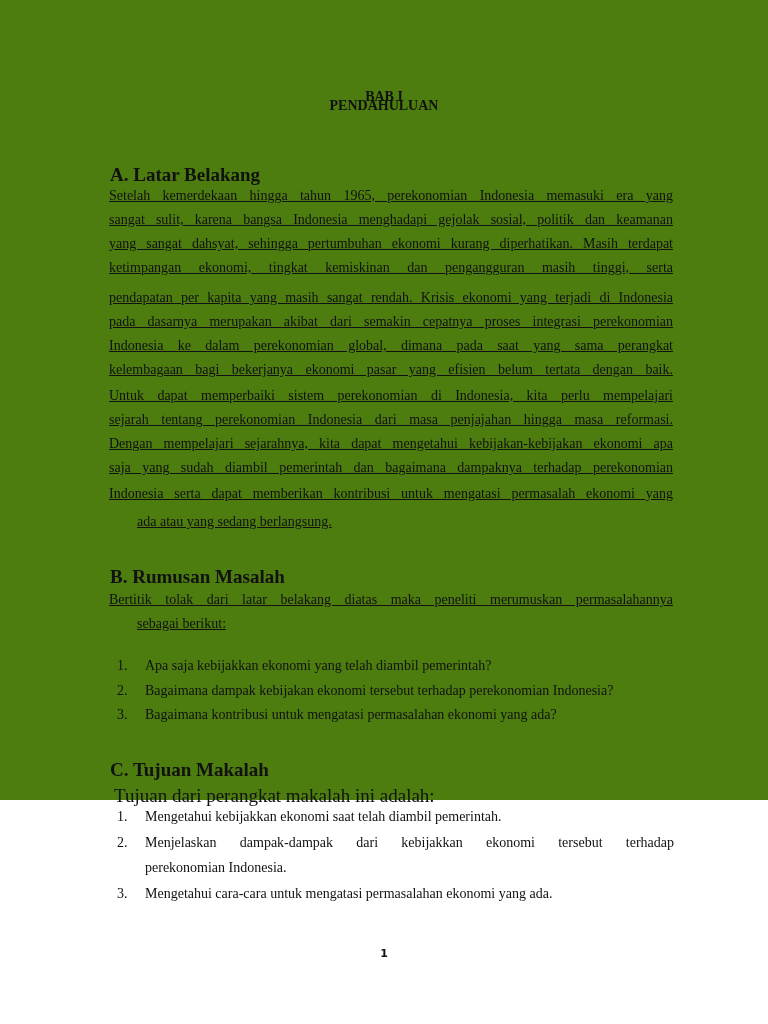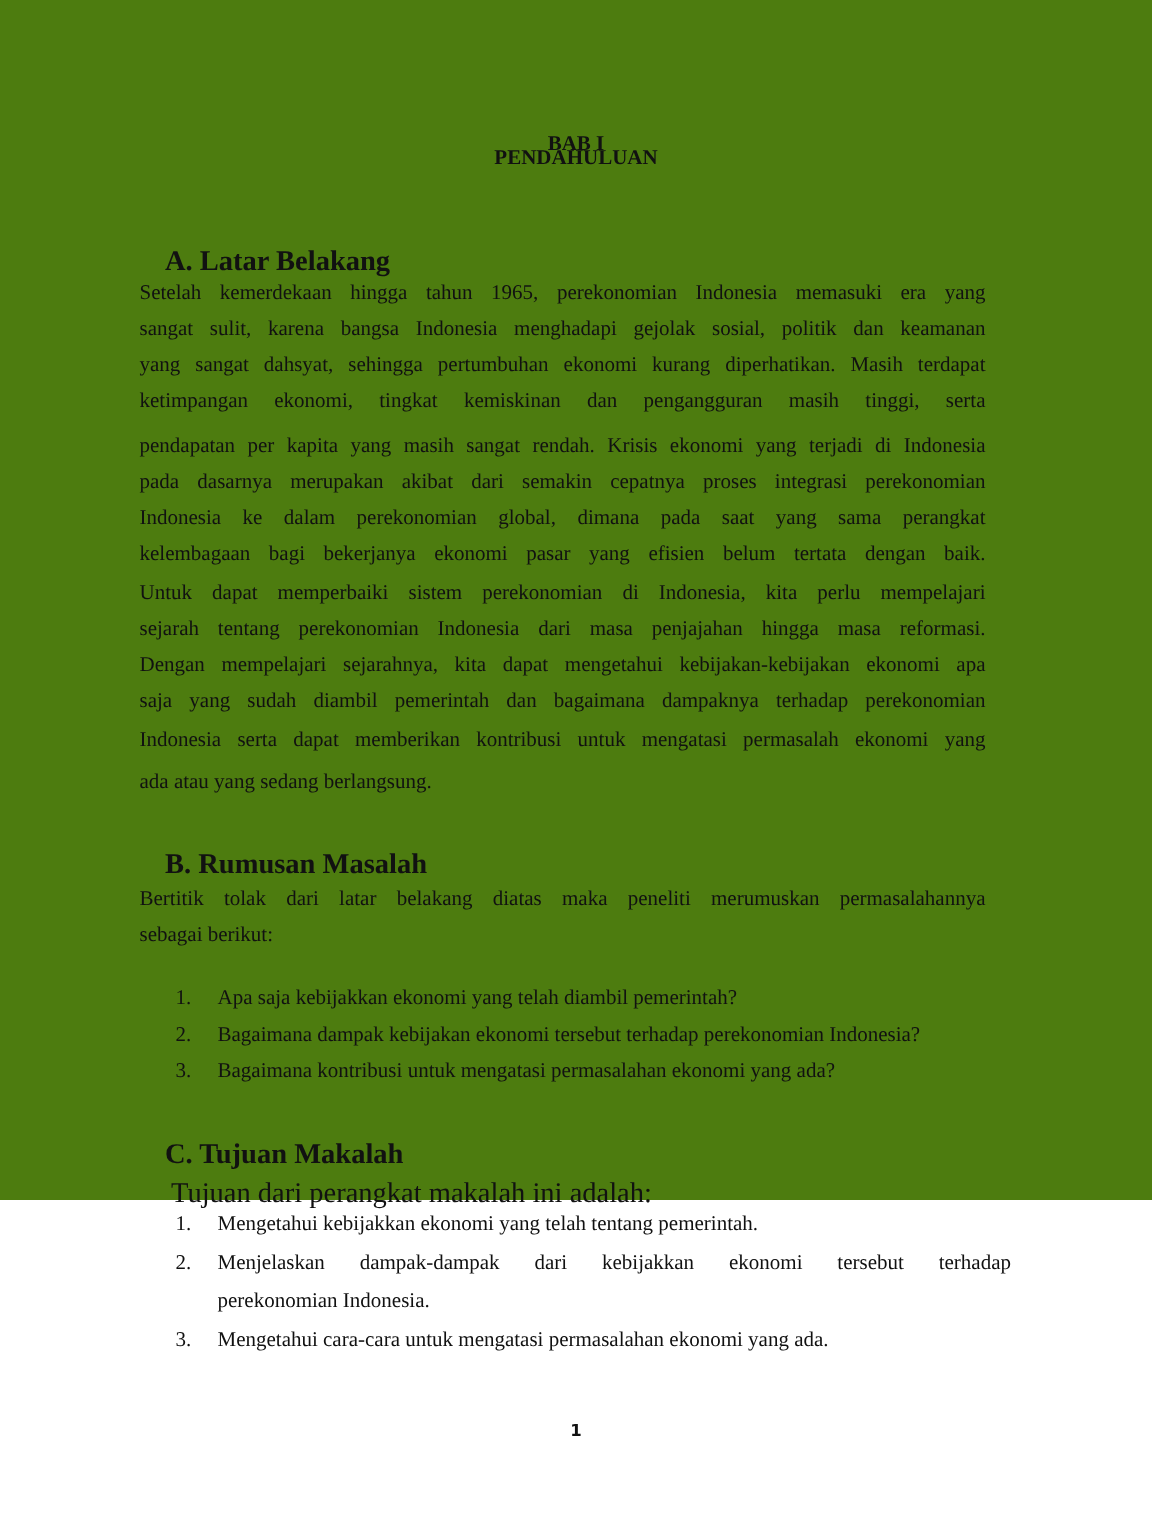--- a/index.html
+++ b/index.html
@@ -1,23 +1,23 @@
 <!DOCTYPE html>
 <html><head>
   <meta charset="utf-8">
   <style>
     html, body { margin: 0; padding: 0; background: #ffffff; }
     body { width: 768px; height: 1024px; position: relative; overflow: hidden;
            font-family: "Liberation Serif", "DejaVu Serif", serif; color: #111; }
     .page { position: absolute; left: 0; top: 0; width: 768px; height: 800px; background: #4d7c0f; }
     .center { position: absolute; left: 0; width: 768px; text-align: center; font-weight: bold; font-size: 14px; }
     .heading { position: absolute; left: 110px; font-weight: bold; font-size: 19px; }
-    .line { position: absolute; left: 93px; width: 564px; font-size: 14px; white-space: nowrap;
-            text-align: justify; text-align-last: justify; line-height: 16px; }
-    .line.last { text-align-last: left; }
+    .line { position: absolute; left: 109px; width: 564px; font-size: 14px; white-space: nowrap;
+            text-align: justify; text-align-last: justify; line-height: 16px; text-decoration: underline; }
+    .line.last { text-align-last: left; margin-left: 28px; }
     .li-num { position: absolute; left: 117px; font-size: 14px; }
     .li-text { position: absolute; left: 145px; font-size: 14px; white-space: nowrap; line-height: 16px; }
     .li-text.just { width: 529px; text-align: justify; text-align-last: justify; }
     .pagenum { position: absolute; left: 0; width: 768px; text-align: center; font-size: 11px;
                font-family: "DejaVu Sans", sans-serif; font-weight: bold; top: 947px; }
   </style>
 </head>
 <body>
 
 <div class="page">
@@ -63,21 +63,21 @@
       </div>
     </div>
   </div>
 
   <div class="heading" style="top:759px">C. Tujuan Makalah</div>
   <div>
     <div class="heading" style="top:785px; left:114px; font-weight:normal;">Tujuan dari perangkat makalah ini adalah:</div>
     <div>
       <div>
         <span class="li-num" style="top:809px">1.</span>
-        <span class="li-text" style="top:809px">Mengetahui kebijakkan ekonomi yang telah tentang pemerintah.</span>
+        <span class="li-text" style="top:809px">Mengetahui kebijakkan ekonomi saat telah diambil pemerintah.</span>
       </div>
       <div>
         <span class="li-num" style="top:835px">2.</span>
         <span class="li-text just" style="top:835px">Menjelaskan dampak-dampak dari kebijakkan ekonomi tersebut terhadap</span>
         <span class="li-text" style="top:860px">perekonomian Indonesia.</span>
       </div>
       <div>
         <span class="li-num" style="top:886px">3.</span>
         <span class="li-text" style="top:886px">Mengetahui cara-cara untuk mengatasi permasalahan ekonomi yang ada.</span>
       </div>

